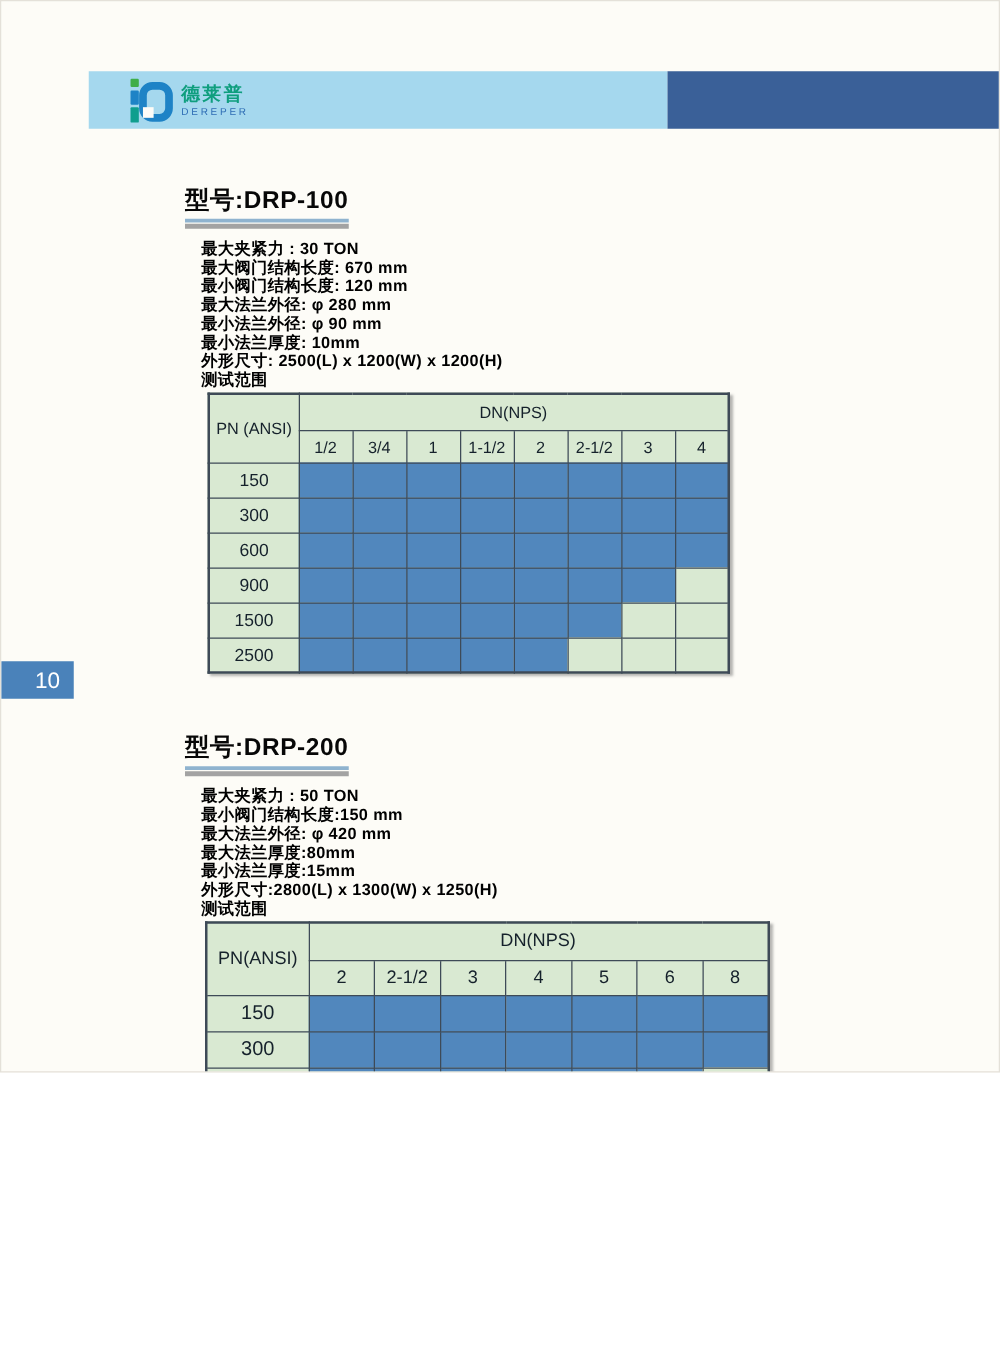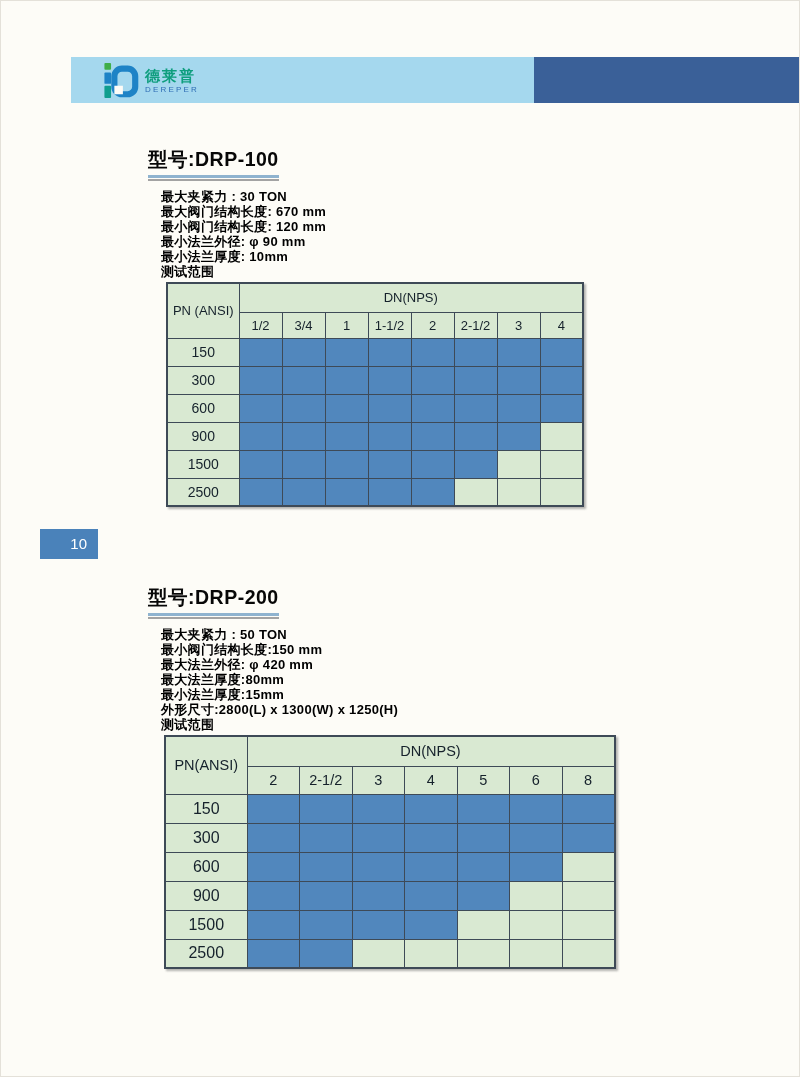--- a/index.html
+++ b/index.html
@@ -2,53 +2,53 @@
 <html><head>
 <meta charset="utf-8">
 <style>
   * { margin:0; padding:0; box-sizing:border-box; }
   html,body { width:800px; }
   body {
     font-family: "Liberation Sans", "DejaVu Sans", sans-serif;
     background:#ffffff;
   }
   .page {
-    position:relative; width:800px; height:1077px;
+    position:relative; width:800px; height:858px;
     background:#fdfcf7;
     border:1px solid #e4e1d9;
     overflow:hidden;
   }
   
   .hdr-light {
     position:absolute; left:70px; top:56px; width:463px; height:46px;
     background:#a5d8ee;
   }
   .hdr-dark {
     position:absolute; left:533px; top:56px; width:267px; height:46px;
     background:#3a6098;
   }
   .logo { position:absolute; left:32px; top:4px; display:flex; align-items:center; gap:6px; }
   .logo svg { display:block; }
   .logo-cn { font-size:15px; font-weight:bold; color:#0f9e7e; letter-spacing:2px; line-height:16px; }
   .logo-en { font-size:8px; color:#2f6eb5; letter-spacing:2.2px; line-height:10px; margin-top:1px; }
   
   .page-num {
     position:absolute; left:0; top:528px; width:58px; height:30px;
-    background:#4a82ba; color:#ffffff; font-size:15px;
-    text-align:right; line-height:30px; padding-right:11px;margin-left:39px;
+    background:#4a82ba; color:#ffffff; font-size:18px;
+    text-align:right; line-height:30px; padding-right:11px;
   }
   
   .model { position:absolute; left:147px; width:500px; }
   .model.s0 { top:145px; }
   .model.s1 { top:583px; }
   .model-title {
     display:inline-block;
     font-size:19.5px; font-weight:bold; color:#070707;
     letter-spacing:0.5px;
-    border-bottom:2px solid #a3a3a3; padding-bottom:1px;
+    border-bottom:4px solid #a3a3a3; padding-bottom:1px;
   }
   .model-title::after {
     content:""; display:block; height:3px; background:#8fb3cf; margin-top:2px;
   }
   .specs {
     list-style:none; margin:8px 0 0 13px;
     font-size:13px; font-weight:bold; color:#000000;
     line-height:15px; letter-spacing:0.3px;
   }
   
@@ -98,22 +98,24 @@
   <div class="hdr-dark"></div>
 
   <div class="page-num">10</div>
 
   <section class="model s0">
     <h2 class="model-title">型号:DRP-100</h2>
     <ul class="specs">
         <li>最大夹紧力 : 30 TON</li>
         <li>最大阀门结构长度: 670 mm</li>
         <li>最小阀门结构长度: 120 mm</li>
+        <li>最大法兰外径: φ 280 mm</li>
         <li>最小法兰外径: φ 90 mm</li>
         <li>最小法兰厚度: 10mm</li>
+        <li>外形尺寸: 2500(L) x 1200(W) x 1200(H)</li>
         <li>测试范围</li>
       </ul>
     <table class="range t0">
         <colgroup>
           <col class="corner">
           <col class="dcol">
           <col class="dcol">
           <col class="dcol">
           <col class="dcol">
           <col class="dcol">

